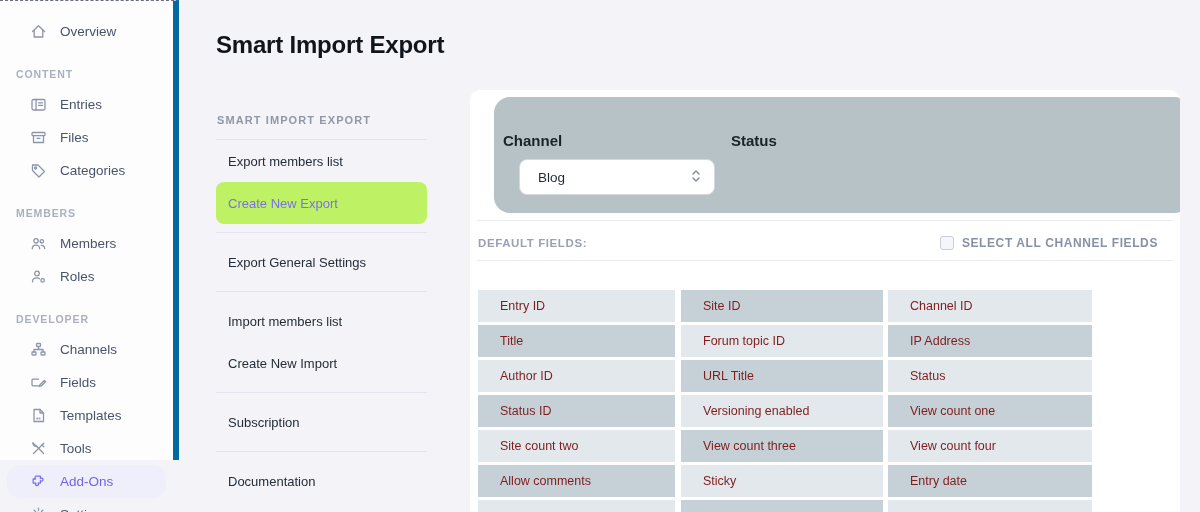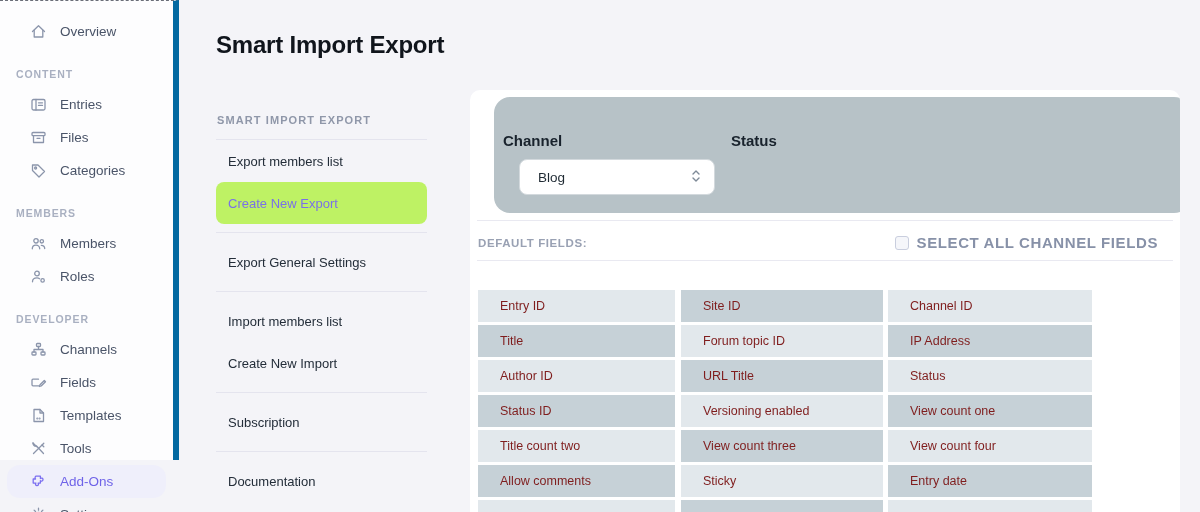--- a/index.html
+++ b/index.html
@@ -85,21 +85,21 @@
     font-size:11.5px; font-weight:bold; letter-spacing:.6px; color:#99a1b3;
   }
   .select-all {
     position:absolute; right:22px; top:140px; height:25px;
     display:flex; align-items:center; gap:8px; cursor:pointer;
   }
   .checkbox {
     width:14px; height:14px; border:1px solid #c9cede; border-radius:3px; background:#f5f6fa;
   }
   .select-all-label {
-    font-size:15px; font-weight:bold; letter-spacing:.6px; color:#8791a8;
+    font-size:12px; font-weight:bold; letter-spacing:.6px; color:#8791a8;
   }
 
   
   .ftable { position:absolute; top:200px; left:0; width:100%; }
   .fcol { position:absolute; top:0; }
   .fcol1 { left:8px;   width:197px; }
   .fcol2 { left:211px; width:202px; }
   .fcol3 { left:418px; width:204px; }
   .fcell {
     height:32px; margin-bottom:3px; display:flex; align-items:center;
@@ -285,21 +285,21 @@
       <span class="select-all-label">SELECT ALL CHANNEL FIELDS</span>
     </div>
     <div class="hdivider" style="top:170px;"></div>
 
     <div class="ftable">
       <div class="fcol fcol1">
         <div class="fcell">Entry ID</div>
         <div class="fcell">Title</div>
         <div class="fcell">Author ID</div>
         <div class="fcell">Status ID</div>
-        <div class="fcell">Title count two</div>
+        <div class="fcell">Site count two</div>
         <div class="fcell">Allow comments</div>
         <div class="fcell"></div>
       </div>
       <div class="fcol fcol2">
         <div class="fcell">Site ID</div>
         <div class="fcell">Forum topic ID</div>
         <div class="fcell">URL Title</div>
         <div class="fcell">Versioning enabled</div>
         <div class="fcell">View count three</div>
         <div class="fcell">Sticky</div>

